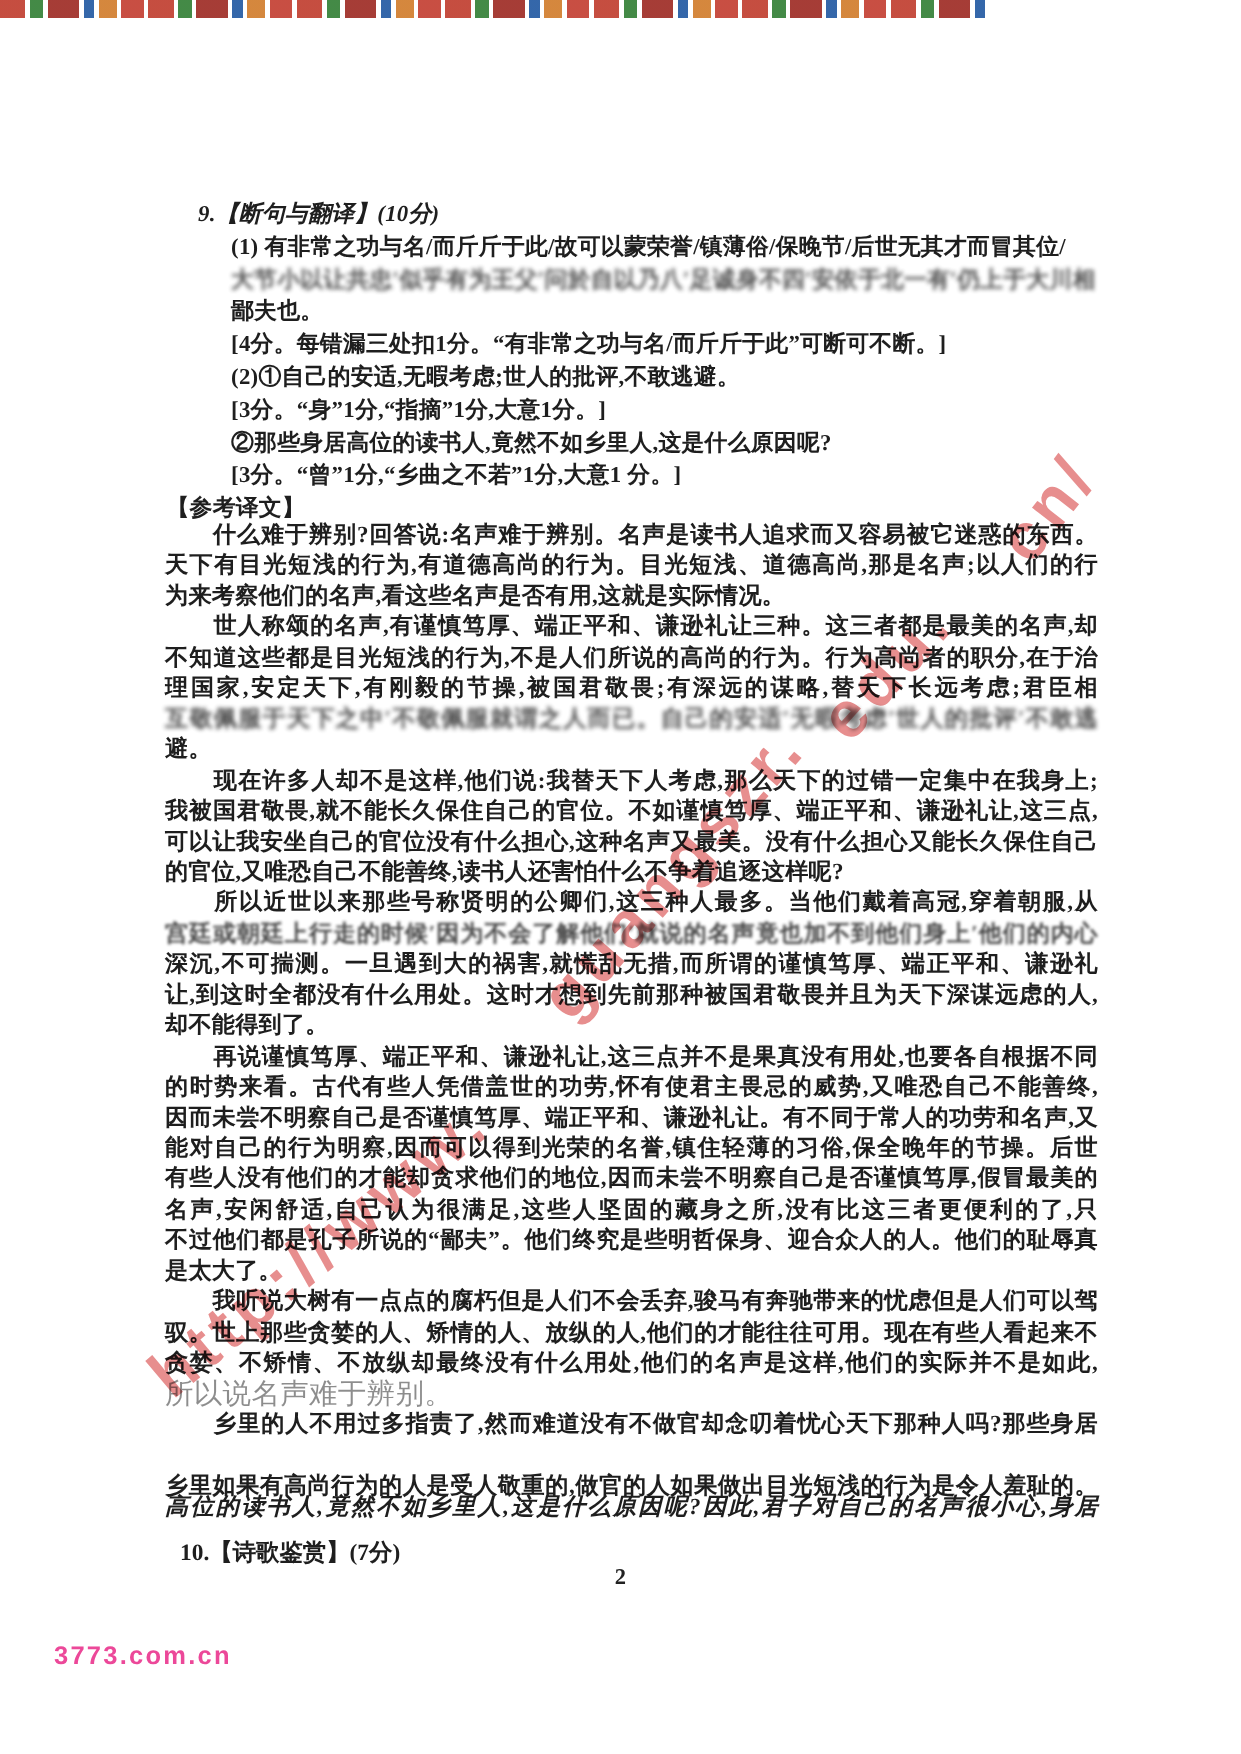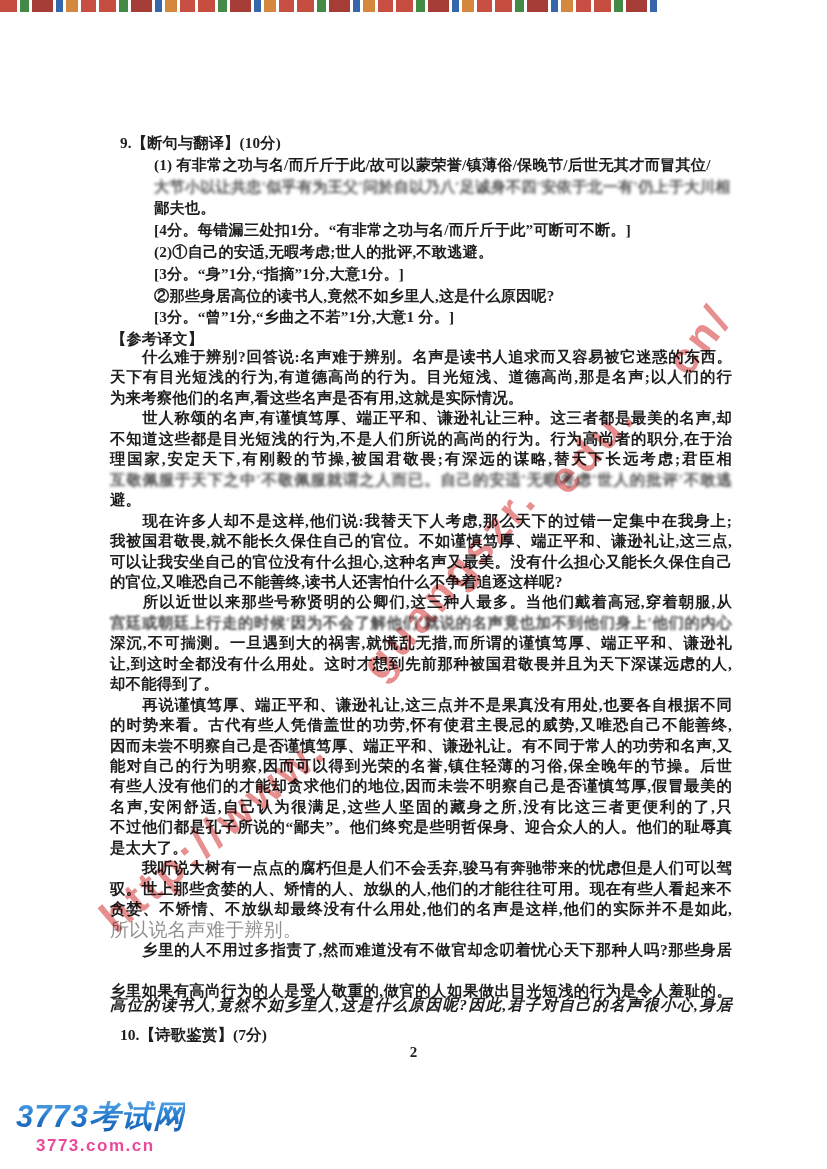--- a/index.html
+++ b/index.html
@@ -6,21 +6,21 @@
   body{width:827px;height:1169px;position:relative;background:#ffffff;overflow:hidden;
        font-family:"Liberation Serif","DejaVu Serif",serif;}
   #page{position:absolute;inset:0;}
 
   
   #topstrip{position:absolute;left:0;top:0;width:827px;height:12px;opacity:.9;}
 
   
   .line{position:absolute;white-space:nowrap;font-weight:700;color:#1e1e1e;
         font-size:15.2px;line-height:19px;letter-spacing:.2px;}
-  .q-head{left:120px;}
+  .q-head{left:132px;font-style:italic;}
   .q-line{left:154px;}
   .ref-head{left:111px;filter:blur(.5px);}
   .t-line{left:110px;width:622px;font-size:15.4px;text-align:justify;text-align-last:justify;}
   .t-line.end{text-align-last:left;}
   .blur{filter:blur(1.5px) contrast(.75);opacity:.88;}
   .blur2{filter:blur(1.1px) contrast(.8);opacity:.9;}
   .faint{opacity:.5;filter:blur(.4px);font-weight:400;font-size:19px;}
 
   .h10{position:absolute;left:120px;top:1025px;font-weight:700;font-size:15.6px;color:#1e1e1e;}
   .pagenum{position:absolute;left:0;top:1044px;width:827px;text-align:center;
@@ -105,17 +105,16 @@
   <div class="pagenum">2</div>
 
   <div id="wm">
     <span id="wm1" class="wmseg">http://www.</span>
     <span id="wm2" class="wmseg">guangszr.</span>
     <span id="wm3" class="wmseg">edu.</span>
     <span id="wm4" class="wmseg">cn/</span>
   </div>
 
   <div id="logo">
-    <div class="cn">3773考试网</div>
     <div class="url">3773.com.cn</div>
   </div>
 
 </div>
 
 </body></html>

